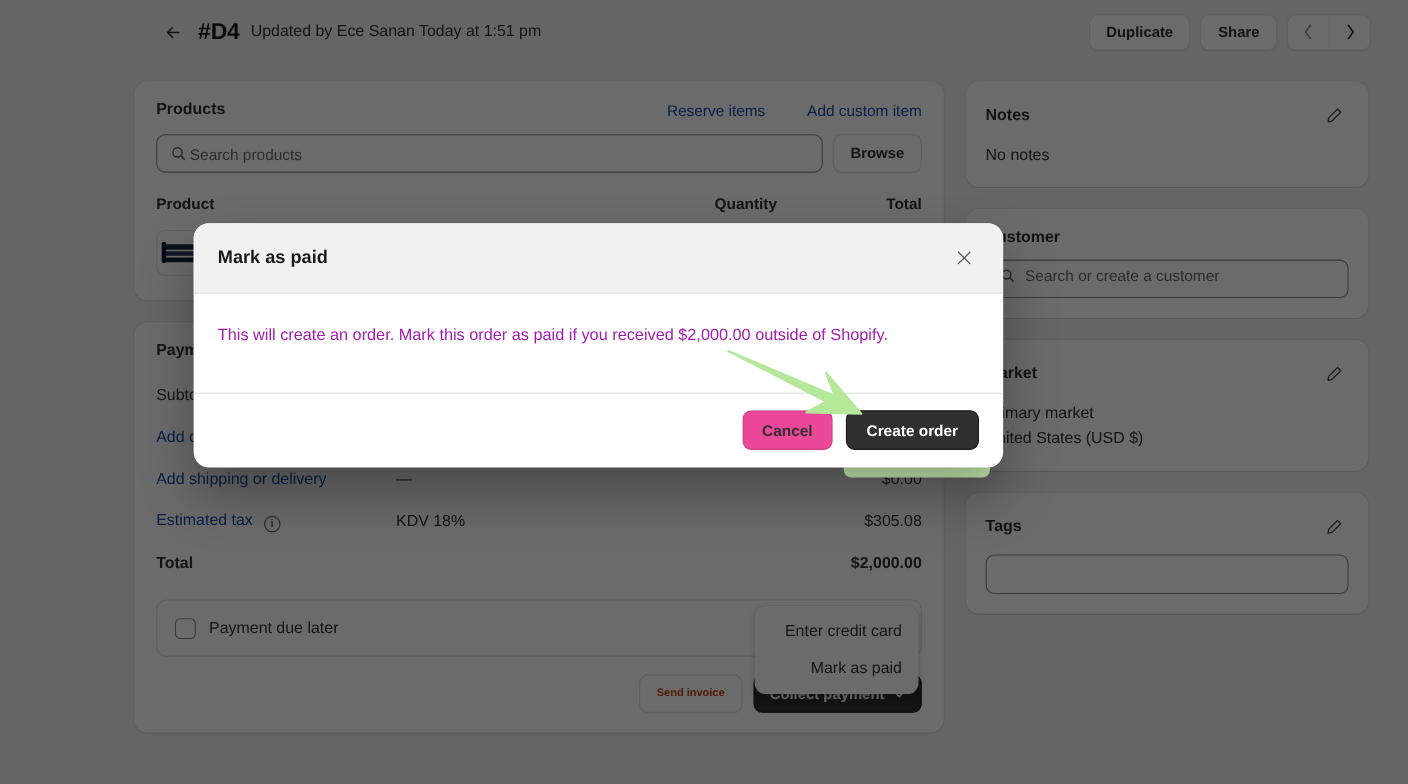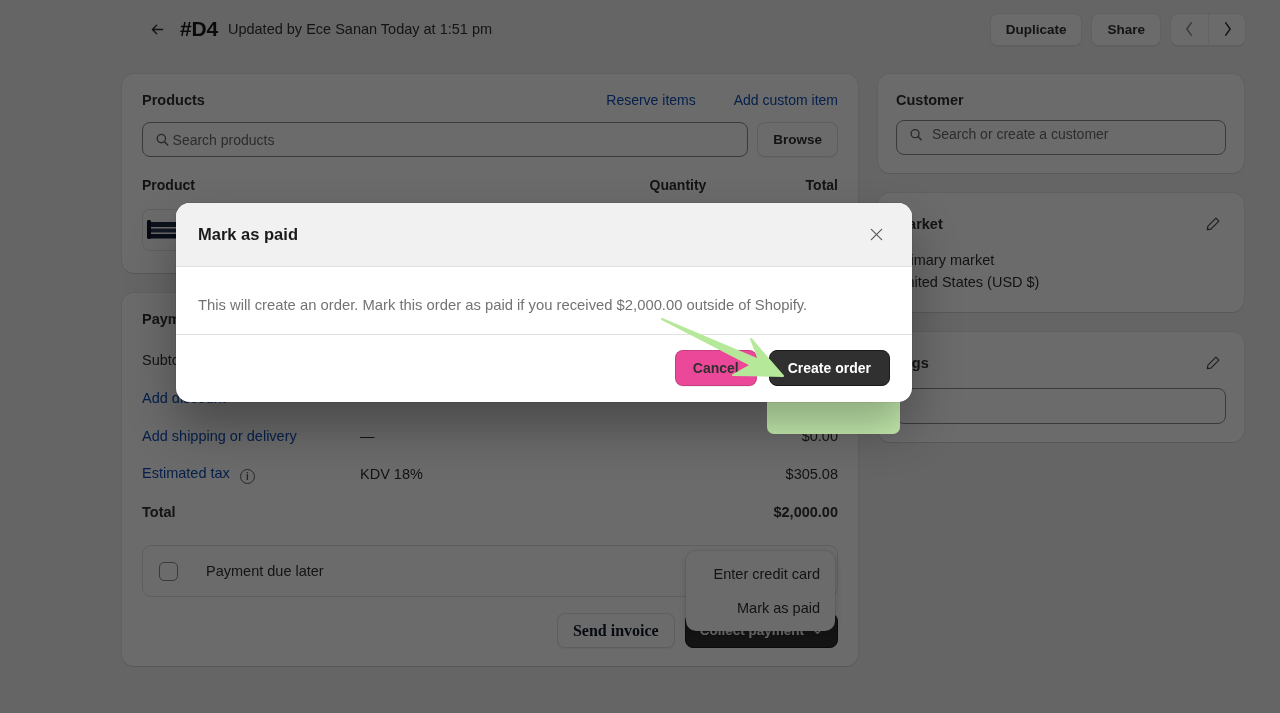--- a/index.html
+++ b/index.html
@@ -227,21 +227,21 @@
   }
 
   .due-box {
     margin: 14px 20px 0 20px;
     border: 1px solid rgba(0,0,0,0.12);
     border-radius: 9px;
     height: 52px;
     display: flex;
     align-items: center;
     padding: 0 16px;
-    gap: 28px;
+    gap: 12px;
   }
   .cbx {
     width: 19px; height: 19px;
     border: 1.6px solid #8a8a8a;
     border-radius: 5px;
     background: #fff;
     cursor: pointer;
     flex: 0 0 auto;
   }
   .due-label { font-size: 14.5px; color: #303030; }
@@ -252,24 +252,24 @@
     gap: 10px;
     padding: 16px 20px 18px 20px;
   }
   .btn-plain {
     height: 35px;
     padding: 0 15px;
     border-radius: 8px;
     background: #fff;
     border: 1px solid rgba(0,0,0,0.12);
     box-shadow: 0 1px 0 rgba(0,0,0,0.05);
-    font-size: 16px;
+    font-size: 10px;
     font-weight: 600;
-    color: #0f172a;
-    font-family: Liberation Serif, serif;
+    color: #c2410c;
+    font-family: Liberation Sans, sans-serif;
     cursor: pointer;
   }
   .btn-dark {
     height: 35px;
     padding: 0 14px;
     border-radius: 8px;
     background: #303030;
     border: 1px solid #1a1a1a;
     color: #ffffff;
     font-size: 13.5px;
@@ -385,23 +385,23 @@
   .modal-close {
     margin-left: auto;
     width: 28px; height: 28px;
     border: none; background: transparent;
     cursor: pointer;
     color: #5c5f62;
     font-size: 19px;
     display: flex; align-items: center; justify-content: center;
   }
   .modal-body {
-    padding: 27px 22px 18px 22px;
+    padding: 27px 22px 41px 22px;
     font-size: 14.8px;
-    color: #737373;
+    color: #a21caf;
     line-height: 1.5;
     border-bottom: 1px solid #e1e1e1;
   }
   .modal-foot {
     display: flex;
     justify-content: flex-end;
     align-items: center;
     gap: 12px;
     padding: 15px 22px 16px 22px;
   }
@@ -572,20 +572,31 @@
             <svg width="11" height="8" viewBox="0 0 12 8" fill="none">
               <path d="M1 1.5L6 6.5l5-5" stroke="#ffffff" stroke-width="1.7" stroke-linecap="round" stroke-linejoin="round"></path>
             </svg>
           </button>
         </div>
       </div>
     </div>
 
     <div class="col-side">
 
+      <div class="card side-card">
+        <div class="side-head">
+          <div class="side-title">Notes</div>
+          <button class="pencil-btn">
+            <svg width="16" height="16" viewBox="0 0 18 18" fill="none">
+              <path d="M12.3 2.4l3.3 3.3-9 9-4 .7.7-4 9-9z" stroke="#4a4a4a" stroke-width="1.35" stroke-linejoin="round"></path>
+            </svg>
+          </button>
+        </div>
+        <div class="side-body">No notes</div>
+      </div>
 
       <div class="card side-card">
         <div class="side-head">
           <div class="side-title">Customer</div>
         </div>
         <div class="side-search">
           <svg width="15" height="15" viewBox="0 0 16 16" fill="none">
             <circle cx="7" cy="7" r="4.6" stroke="#5c5f62" stroke-width="1.5"></circle>
             <path d="M10.4 10.4L14 14" stroke="#5c5f62" stroke-width="1.6" stroke-linecap="round"></path>
           </svg>

